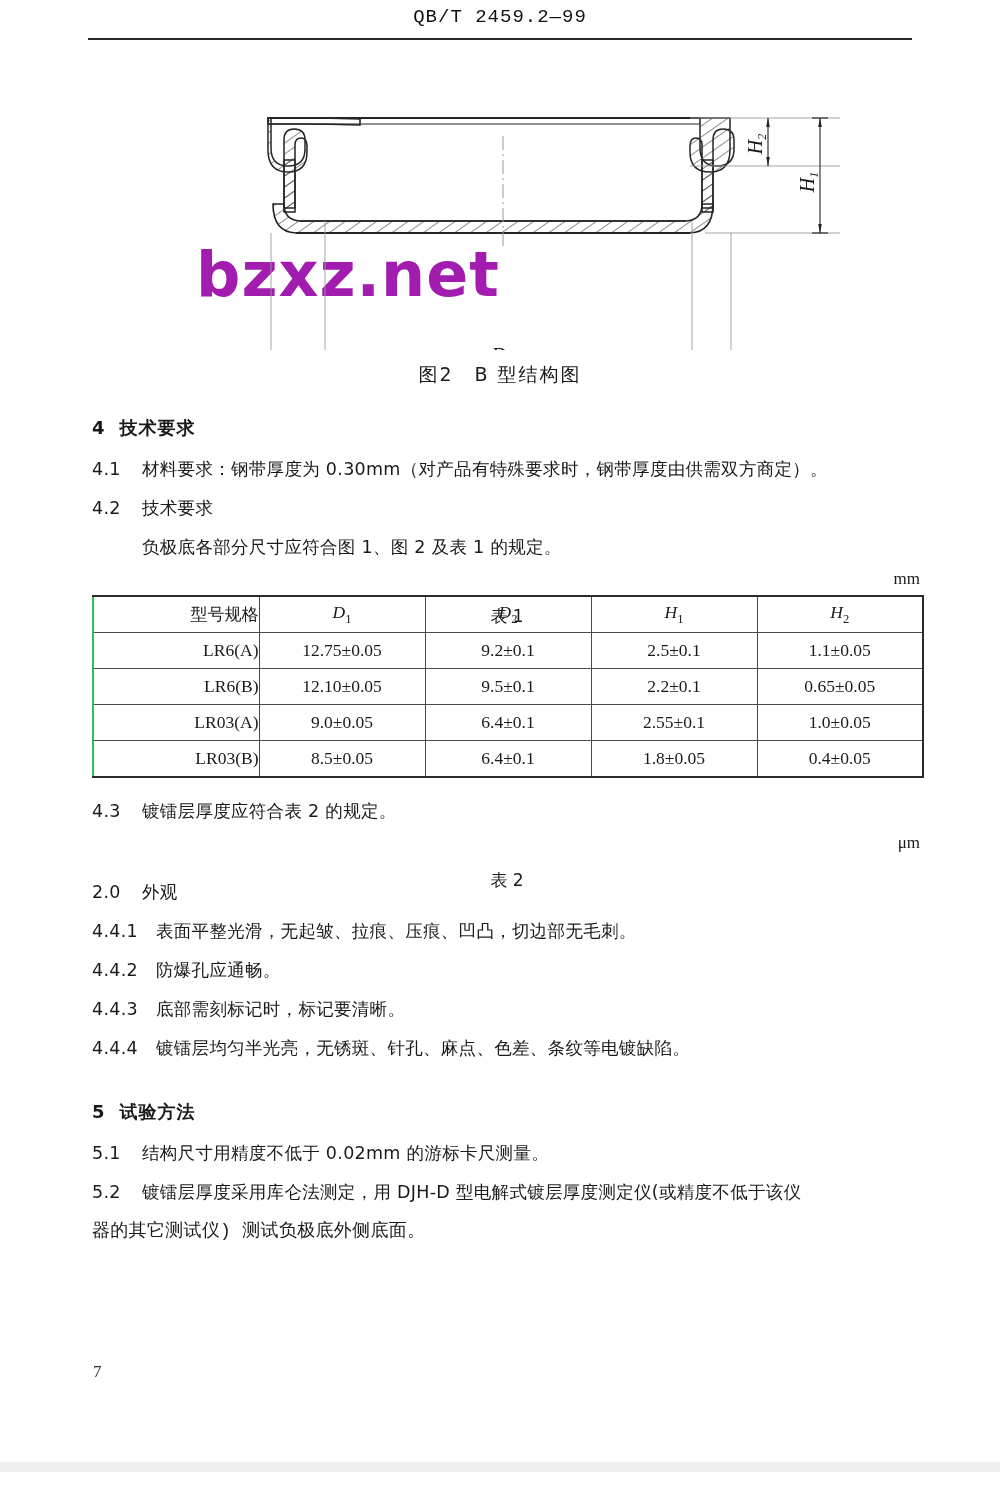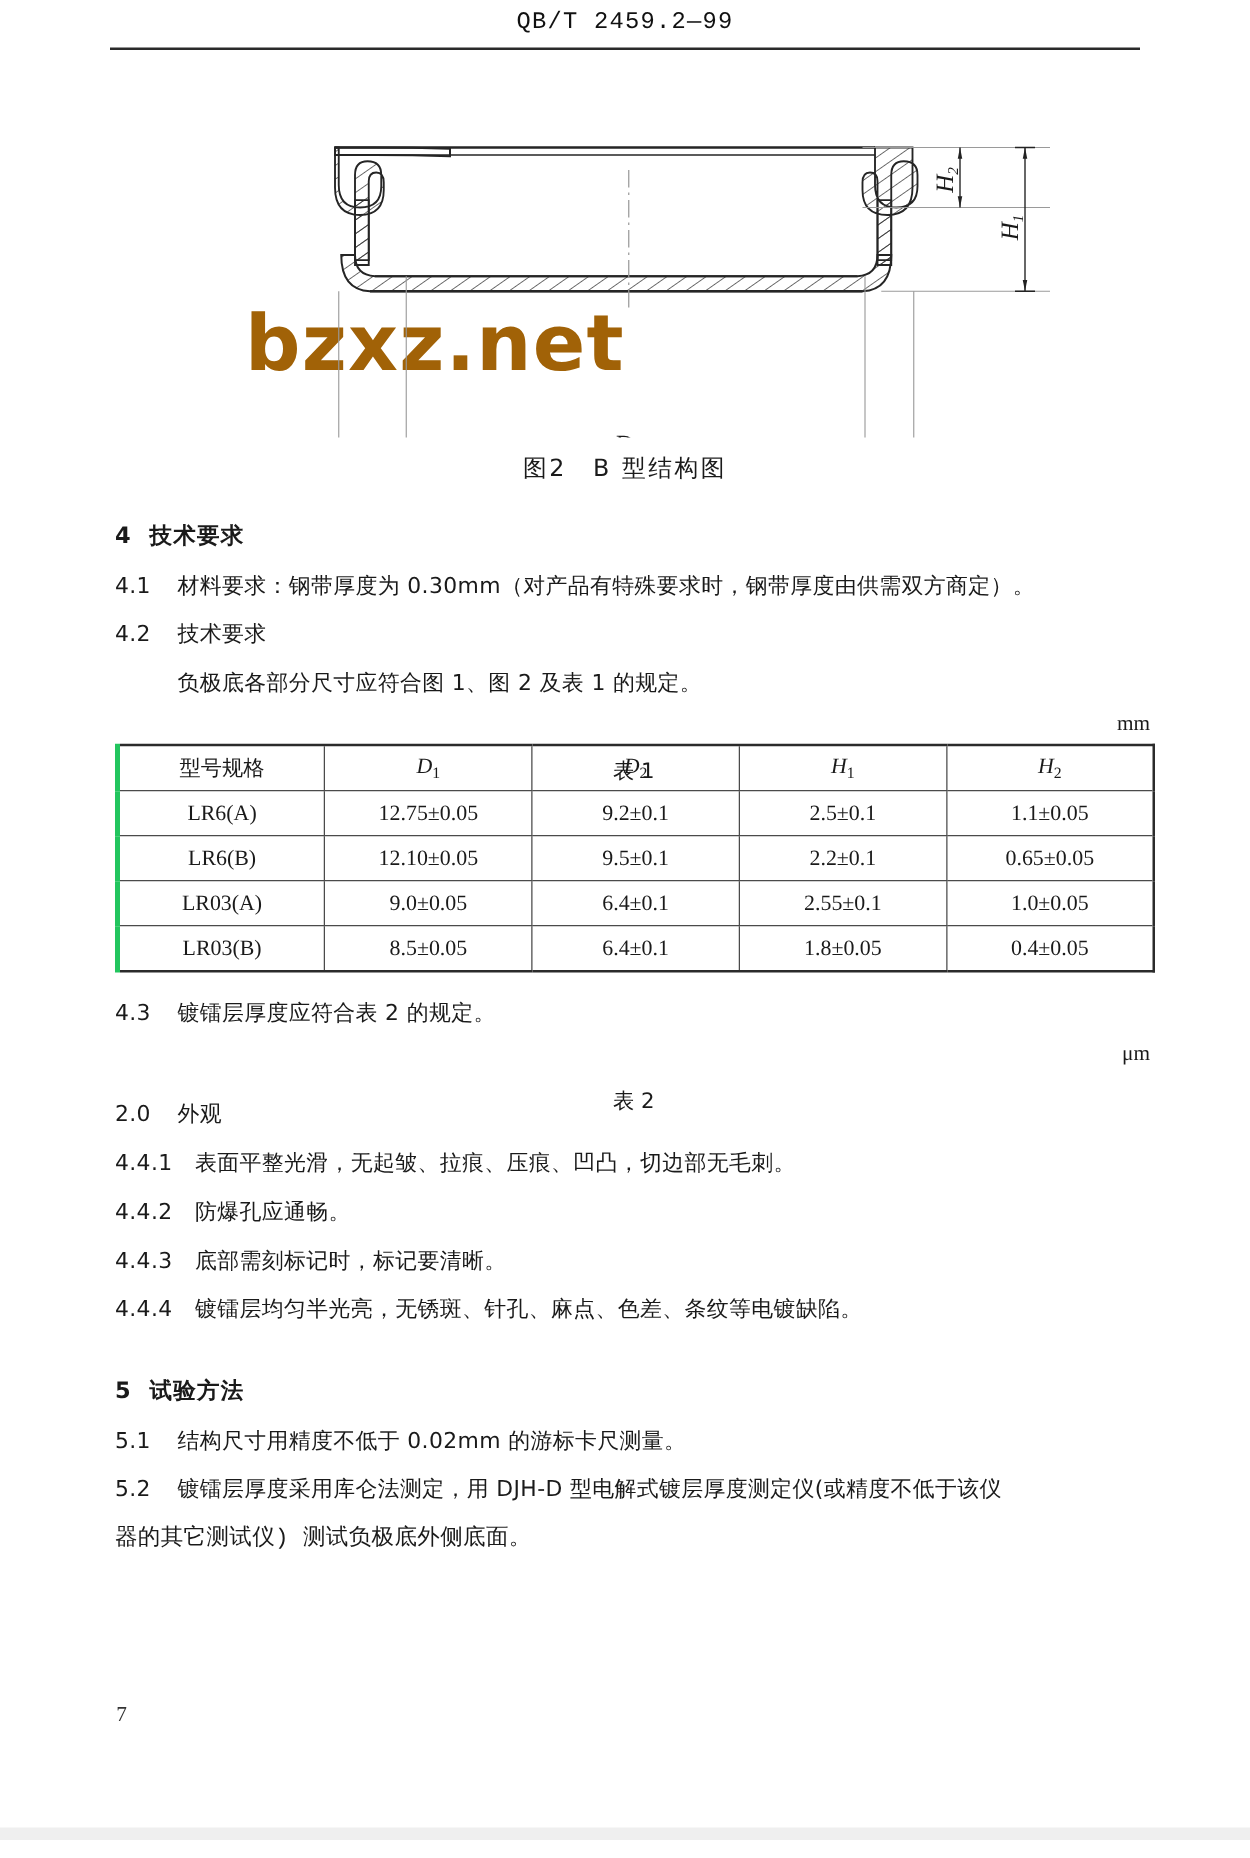--- a/index.html
+++ b/index.html
@@ -53,21 +53,21 @@
     width: 1000px;
     height: 250px;
   }
   .watermark {
     position: absolute;
     left: 196px;
     top: 138px;
     font-family: "DejaVu Sans", "Liberation Sans", sans-serif;
     font-size: 62px;
     font-weight: bold;
-    color: #a16207;
+    color: #a21caf;
     letter-spacing: 1px;
     z-index: 1;
     user-select: none;
   }
   .figure-svg {
     position: absolute;
     left: 0;
     top: 0;
     z-index: 2;
   }
@@ -164,21 +164,21 @@
     height: 35px;
     font-weight: normal;
     padding: 0;
   }
   table.spec th.cjk, table.spec td.cjk {
     font-family: "DejaVu Sans", "Liberation Sans", sans-serif;
     font-size: 17px;
   }
   table.spec .outer-top { border-top: 2px solid #2b2b2b; }
   table.spec .outer-bottom { border-bottom: 2px solid #2b2b2b; margin-top: 28px; }
-  table.spec .outer-left { border-left: 4px solid #22c55e; }
+  table.spec .outer-left { border-left: 2px solid #22c55e; text-align: right; }
   table.spec .outer-right { border-right: 2px solid #2b2b2b; }
   .sub { font-size: 0.72em; vertical-align: sub; }
   em.v { font-style: italic; }
 
   
   .page-number {
     position: absolute;
     left: 93px;
     top: 1362px;
     font-family: "Liberation Serif", "DejaVu Serif", serif;

